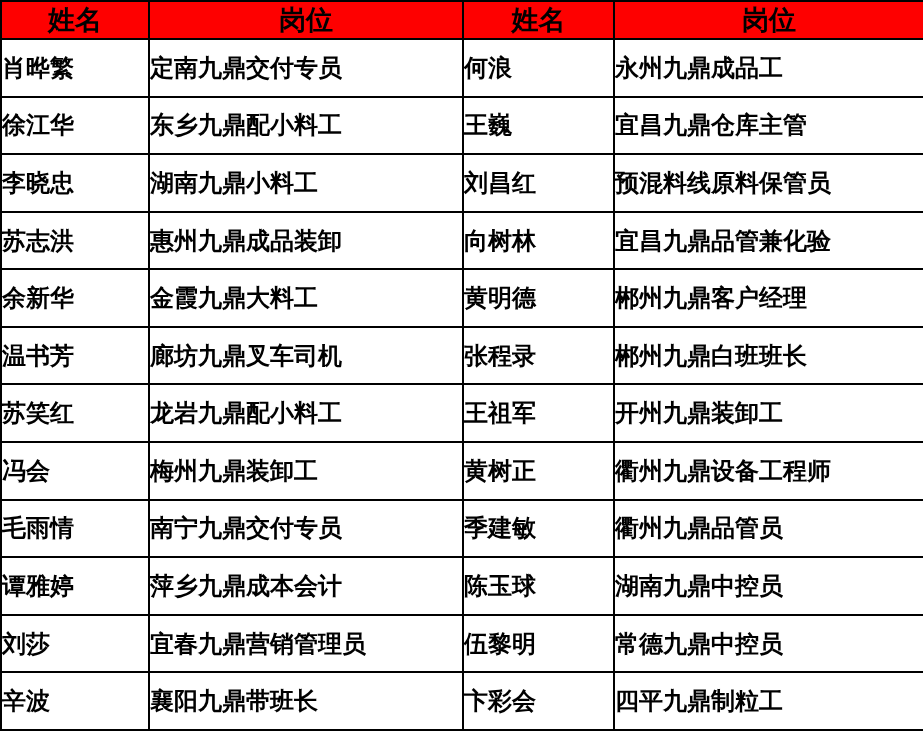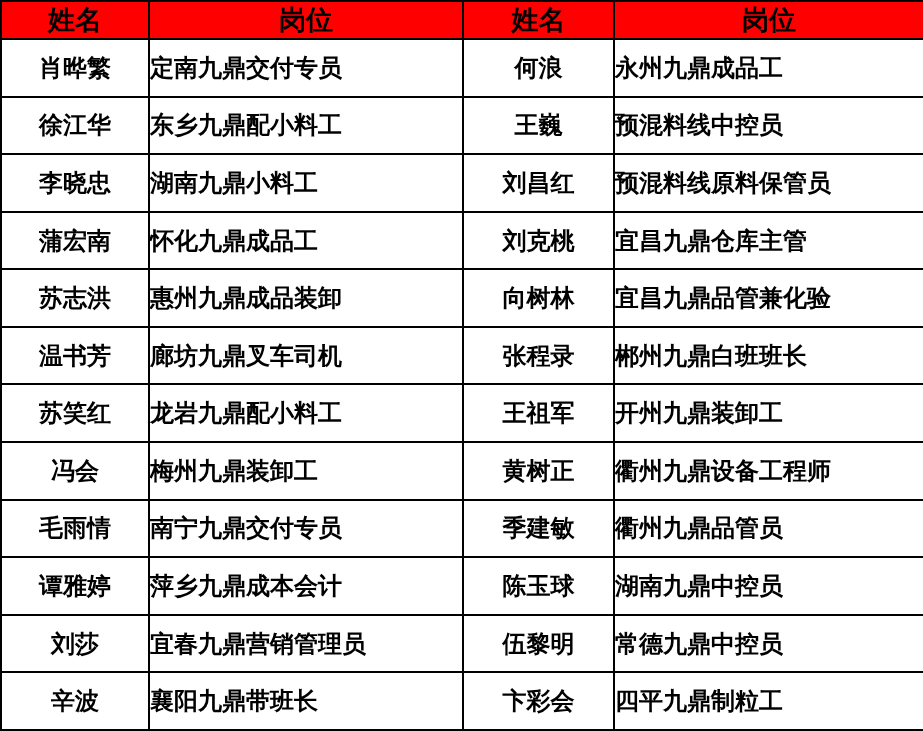--- a/index.html
+++ b/index.html
@@ -36,22 +36,20 @@
     background: #fe0000;
     font-size: 27px;
     text-align: center;
     vertical-align: middle;
   }
   table.roster td {
     font-size: 24px;
     vertical-align: middle;
   }
   .name-cell {
-    text-align: center;
-    border-radius: 21px;
   }
   .pos-cell {
     text-align: left;
     padding-left: 16px;
   }
   .empty-cell {
     background: #ffffff;
   }
 </style>
 </head>
@@ -76,39 +74,39 @@
       <tr>
         <td class="name-cell">肖晔繁</td>
         <td class="pos-cell">定南九鼎交付专员</td>
         <td class="name-cell">何浪</td>
         <td class="pos-cell">永州九鼎成品工</td>
       </tr>
       <tr>
         <td class="name-cell">徐江华</td>
         <td class="pos-cell">东乡九鼎配小料工</td>
         <td class="name-cell">王巍</td>
-        <td class="pos-cell">预混料线中控员</td>
+        <td class="pos-cell">宜昌九鼎仓库主管</td>
       </tr>
       <tr>
         <td class="name-cell">李晓忠</td>
         <td class="pos-cell">湖南九鼎小料工</td>
         <td class="name-cell">刘昌红</td>
         <td class="pos-cell">预混料线原料保管员</td>
       </tr>
       <tr>
-        <td class="name-cell">蒲宏南</td>
-        <td class="pos-cell">怀化九鼎成品工</td>
-        <td class="name-cell">刘克桃</td>
-        <td class="pos-cell">宜昌九鼎仓库主管</td>
-      </tr>
-      <tr>
         <td class="name-cell">苏志洪</td>
         <td class="pos-cell">惠州九鼎成品装卸</td>
         <td class="name-cell">向树林</td>
         <td class="pos-cell">宜昌九鼎品管兼化验</td>
+      </tr>
+      <tr>
+        <td class="name-cell">余新华</td>
+        <td class="pos-cell">金霞九鼎大料工</td>
+        <td class="name-cell">黄明德</td>
+        <td class="pos-cell">郴州九鼎客户经理</td>
       </tr>
       <tr>
         <td class="name-cell">温书芳</td>
         <td class="pos-cell">廊坊九鼎叉车司机</td>
         <td class="name-cell">张程录</td>
         <td class="pos-cell">郴州九鼎白班班长</td>
       </tr>
       <tr>
         <td class="name-cell">苏笑红</td>
         <td class="pos-cell">龙岩九鼎配小料工</td>

